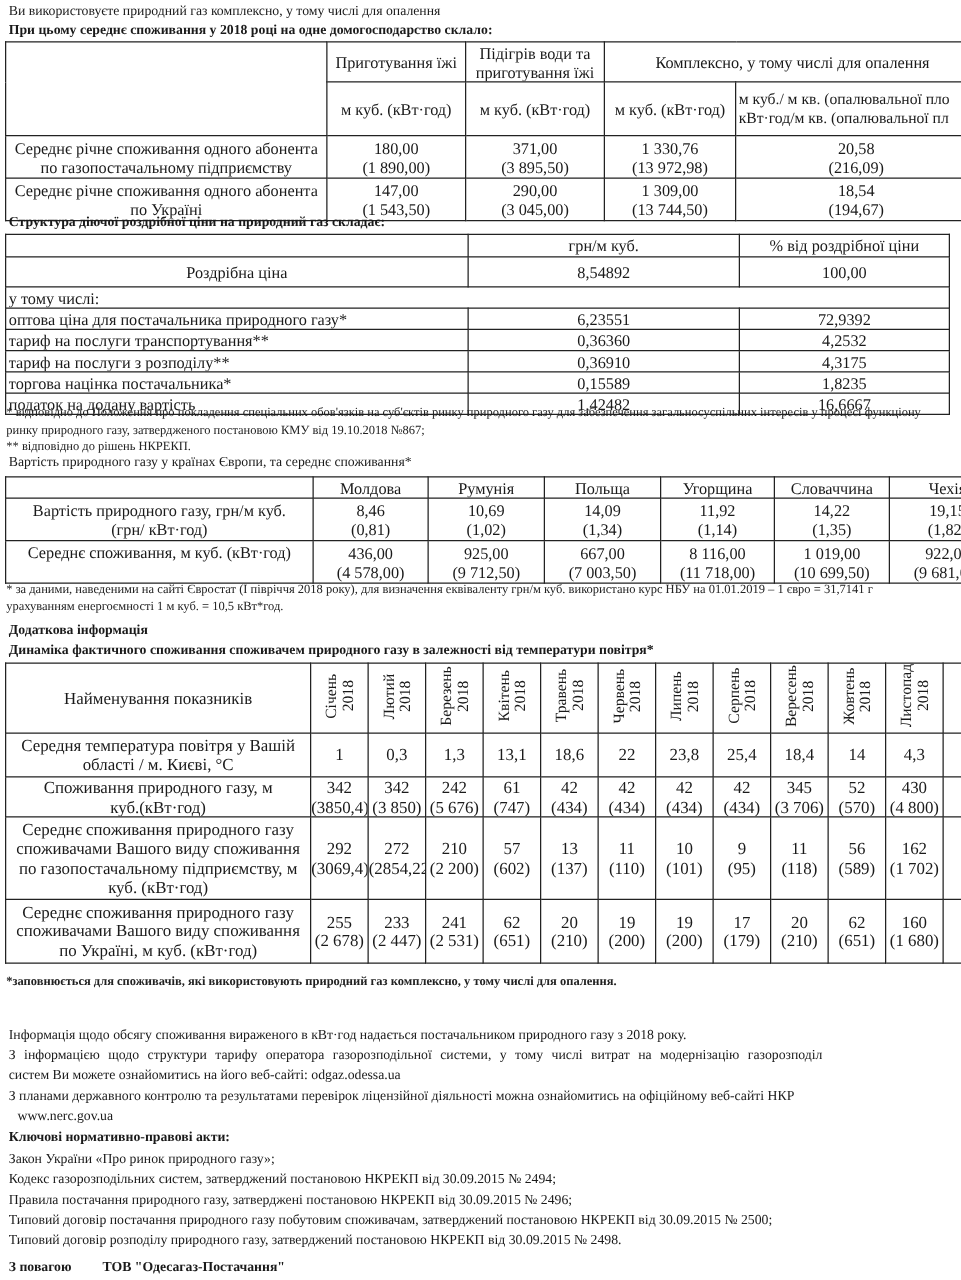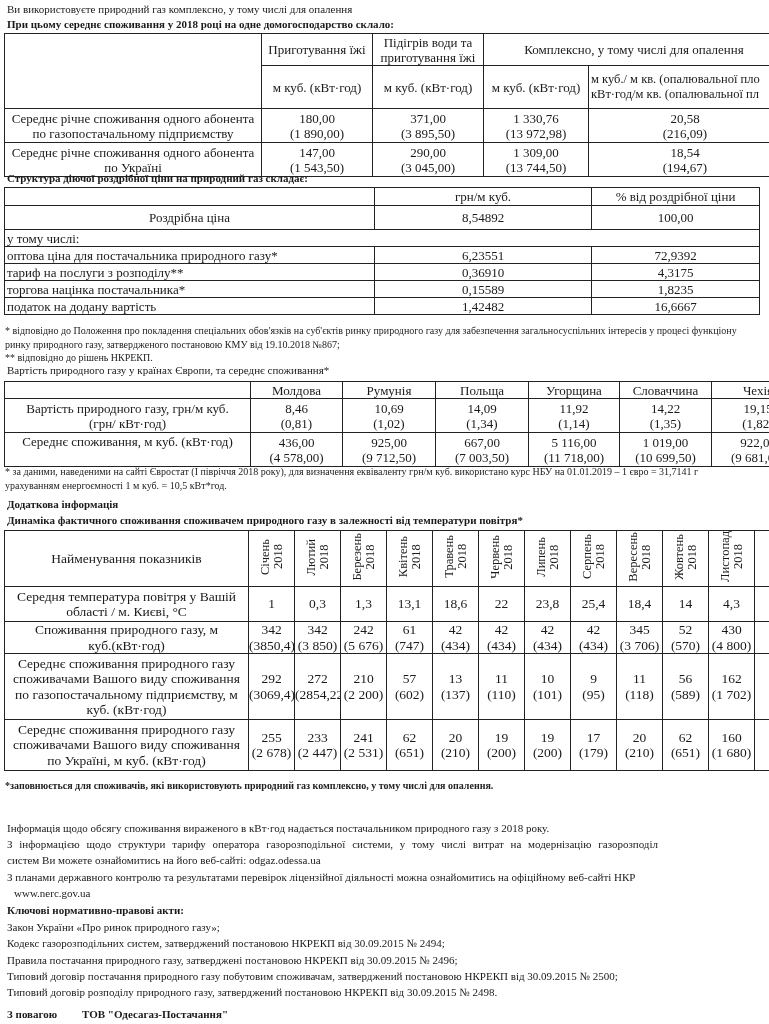--- a/index.html
+++ b/index.html
@@ -125,20 +125,25 @@
   </tr>
   <tr style="height:17px">
     <td colspan="3" class="l">у тому числі:</td>
   </tr>
   <tr style="height:17px">
     <td class="l">оптова ціна для постачальника природного газу*</td>
     <td>6,23551</td>
     <td>72,9392</td>
   </tr>
   <tr style="height:17px">
+    <td class="l">тариф на послуги транспортування**</td>
+    <td>0,36360</td>
+    <td>4,2532</td>
+  </tr>
+  <tr style="height:17px">
     <td class="l">тариф на послуги з розподілу**</td>
     <td>0,36910</td>
     <td>4,3175</td>
   </tr>
   <tr style="height:17px">
     <td class="l">торгова націнка постачальника*</td>
     <td>0,15589</td>
     <td>1,8235</td>
   </tr>
   <tr style="height:17px">
@@ -211,21 +216,21 @@
         </td>
     <td>
           <div>925,00</div>
           <div>(9 712,50)</div>
         </td>
     <td>
           <div>667,00</div>
           <div>(7 003,50)</div>
         </td>
     <td>
-          <div>5 116,00</div>
+          <div>8 116,00</div>
           <div>(11 718,00)</div>
         </td>
     <td>
           <div>1 019,00</div>
           <div>(10 699,50)</div>
         </td>
     <td>
           <div>922,00</div>
           <div>(9 681,00)</div>
         </td>

